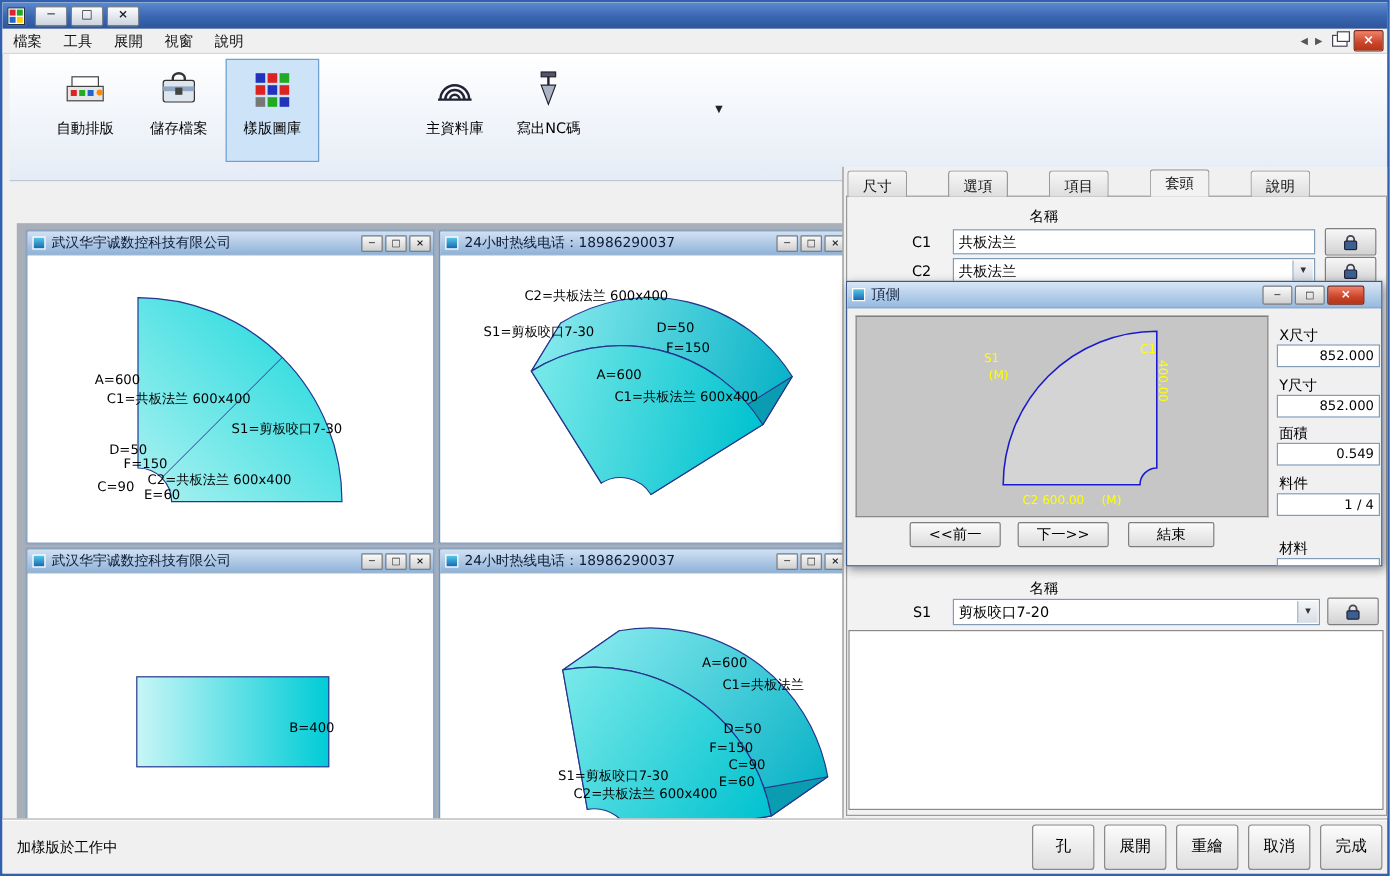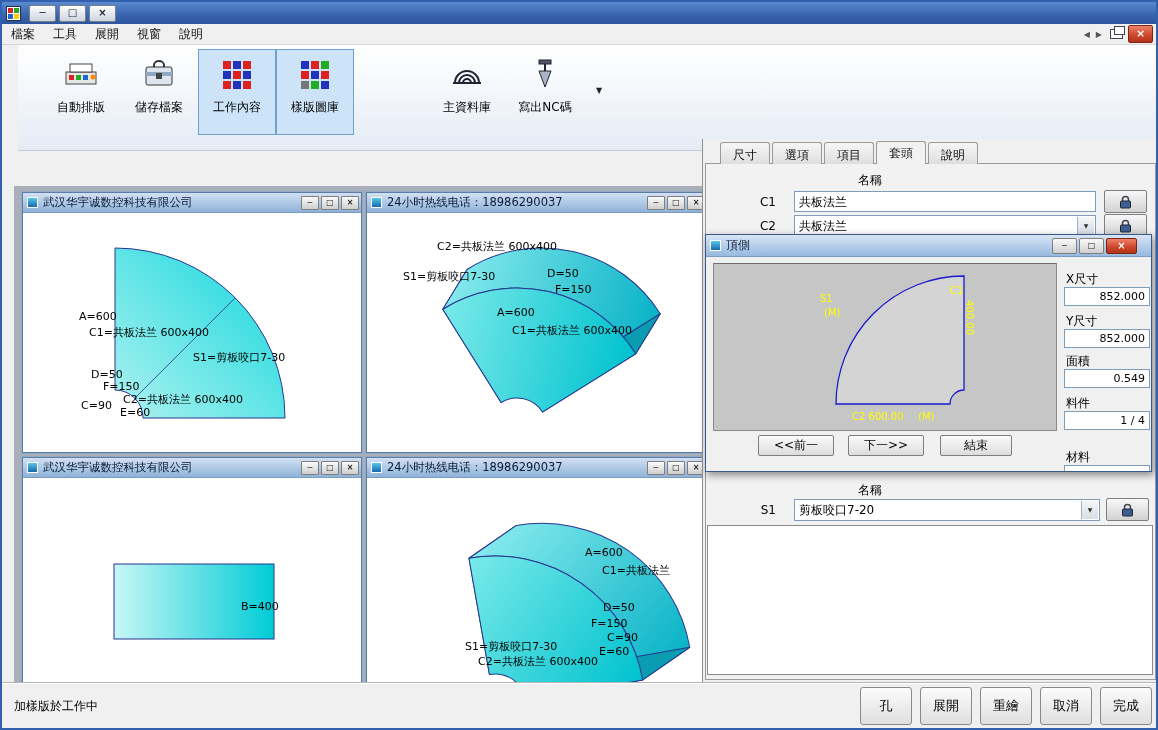--- a/index.html
+++ b/index.html
@@ -29,21 +29,21 @@
   .menu-item { padding:3px 9px; }
   .menu-right { margin-left:auto; display:flex; align-items:center; padding-right:3px; }
   .nav-arrow { font-size:8px; color:#555; padding:0 3px; }
   .restore-ico { position:relative; width:13px; height:10px; border:1px solid #445; background:#fff; margin:0 5px; }
   .restore-ico::before { content:""; position:absolute; left:3px; top:-4px; width:9px; height:7px;
     border:1px solid #445; background:#fff; }
   .mdi-close { width:25px; height:18px; background:linear-gradient(#ef8168,#cc4429 60%,#b23518);
     border:1px solid #7d2413; border-radius:2px; color:#fff; text-align:center; line-height:16px; font-size:11px; }
 
   
-  .toolbar { position:absolute; top:43px; left:16px; right:0; height:106px;
+  .toolbar { position:absolute; top:43px; left:6px; right:0; height:106px;
     background:linear-gradient(#ffffff,#e5ecf6); border-bottom:1px solid #bcc8d6;
     display:flex; align-items:flex-start; padding:4px 0 0 24px; }
   .tool-btn { width:78px; height:86px; display:flex; flex-direction:column; align-items:center;
     border:1px solid transparent; }
   .tool-btn.selected { background:#cde3f8; border:1px solid #70a0d2; }
   .tool-icon { width:46px; height:48px; display:flex; align-items:center; justify-content:center; }
   .tool-label { font-size:12px; color:#000; margin-top:1px; white-space:nowrap; }
   .tool-gap { width:74px; height:80px; }
   .toolbar-chevron { position:absolute; left:594px; top:84px; font-size:8px; color:#222; }
 
@@ -56,21 +56,21 @@
   .child-title { font-size:11.5px; color:#0c1c38; flex:1; white-space:nowrap; overflow:hidden; }
   .child-btn { width:18px; height:14px; margin-left:2px; background:linear-gradient(#fafafa,#cfcfcf);
     border:1px solid #7e7e7e; border-radius:1px; font-size:8px; line-height:12px; text-align:center; color:#222; }
   .child-body { position:absolute; left:0; right:0; top:20px; bottom:0; background:#fff; overflow:hidden; }
   .dim { font-size:11px; fill:#000; }
   .ylbl { font-size:10px; fill:#ffff00; }
 
   
   .side-panel { position:absolute; top:137px; left:700px; width:456px; height:543px;
     background:#f0f0f0; border-left:1px solid #8f8f8f; }
-  .tabs { position:absolute; top:3px; left:17px; height:22px; display:flex; z-index:3; }
+  .tabs { position:absolute; top:3px; left:3px; height:22px; display:flex; z-index:3;gap:32px; }
   .tab { padding:4px 12px 3px 12px; font-size:12px; color:#111; background:linear-gradient(#f6f6f6,#dedede);
     border:1px solid #9a9a9a; border-bottom:none; border-radius:3px 3px 0 0; margin-right:2px; }
   .tab.active { background:#f2f2f2; padding-top:3px; margin-top:-1px; padding-bottom:5px; }
   .panel-body { position:absolute; top:24px; left:2px; right:2px; bottom:2px;
     border:1px solid #9a9a9a; background:#f2f2f2; }
   .name-h { position:absolute; font-size:12px; color:#000; }
   .row-label { position:absolute; font-size:12px; color:#000; width:24px; text-align:right; }
   .input { position:absolute; background:#fff; border:1px solid #7f9db9; font-size:12px;
     padding:2px 4px; color:#000; white-space:nowrap; overflow:hidden; }
   .combo-arrow { position:absolute; right:1px; top:1px; bottom:1px; width:17px;
@@ -157,36 +157,20 @@
           <rect x="6" y="10" width="26" height="18" rx="2" fill="#dde6ef" stroke="#333"></rect>
           <rect x="6" y="15" width="26" height="4" fill="#8fa8c0"></rect>
           <rect x="16" y="16" width="6" height="6" fill="#444"></rect>
         </svg>
         </span>
       <span class="tool-label">儲存檔案</span>
     </div>
     <div class="tool-btn selected">
       <span class="tool-icon">
         <svg width="38" height="34" viewBox="0 0 38 34">
-          <rect x="5" y="4" width="8" height="8" fill="#d22"></rect>
-            <rect x="15" y="4" width="8" height="8" fill="#23b"></rect>
-            <rect x="25" y="4" width="8" height="8" fill="#d22"></rect>
-          <rect x="5" y="14" width="8" height="8" fill="#23b"></rect>
-            <rect x="15" y="14" width="8" height="8" fill="#d22"></rect>
-            <rect x="25" y="14" width="8" height="8" fill="#23b"></rect>
-          <rect x="5" y="24" width="8" height="8" fill="#d22"></rect>
-            <rect x="15" y="24" width="8" height="8" fill="#23b"></rect>
-            <rect x="25" y="24" width="8" height="8" fill="#d22"></rect>
-        </svg>
-        </span>
-      <span class="tool-label">工作內容</span>
-    </div>
-    <div class="tool-btn selected">
-      <span class="tool-icon">
-        <svg width="38" height="34" viewBox="0 0 38 34">
           <rect x="5" y="4" width="8" height="8" fill="#23b"></rect>
             <rect x="15" y="4" width="8" height="8" fill="#d22"></rect>
             <rect x="25" y="4" width="8" height="8" fill="#2a2"></rect>
           <rect x="5" y="14" width="8" height="8" fill="#d22"></rect>
             <rect x="15" y="14" width="8" height="8" fill="#23b"></rect>
             <rect x="25" y="14" width="8" height="8" fill="#d22"></rect>
           <rect x="5" y="24" width="8" height="8" fill="#777"></rect>
             <rect x="15" y="24" width="8" height="8" fill="#2a2"></rect>
             <rect x="25" y="24" width="8" height="8" fill="#23b"></rect>
         </svg>

